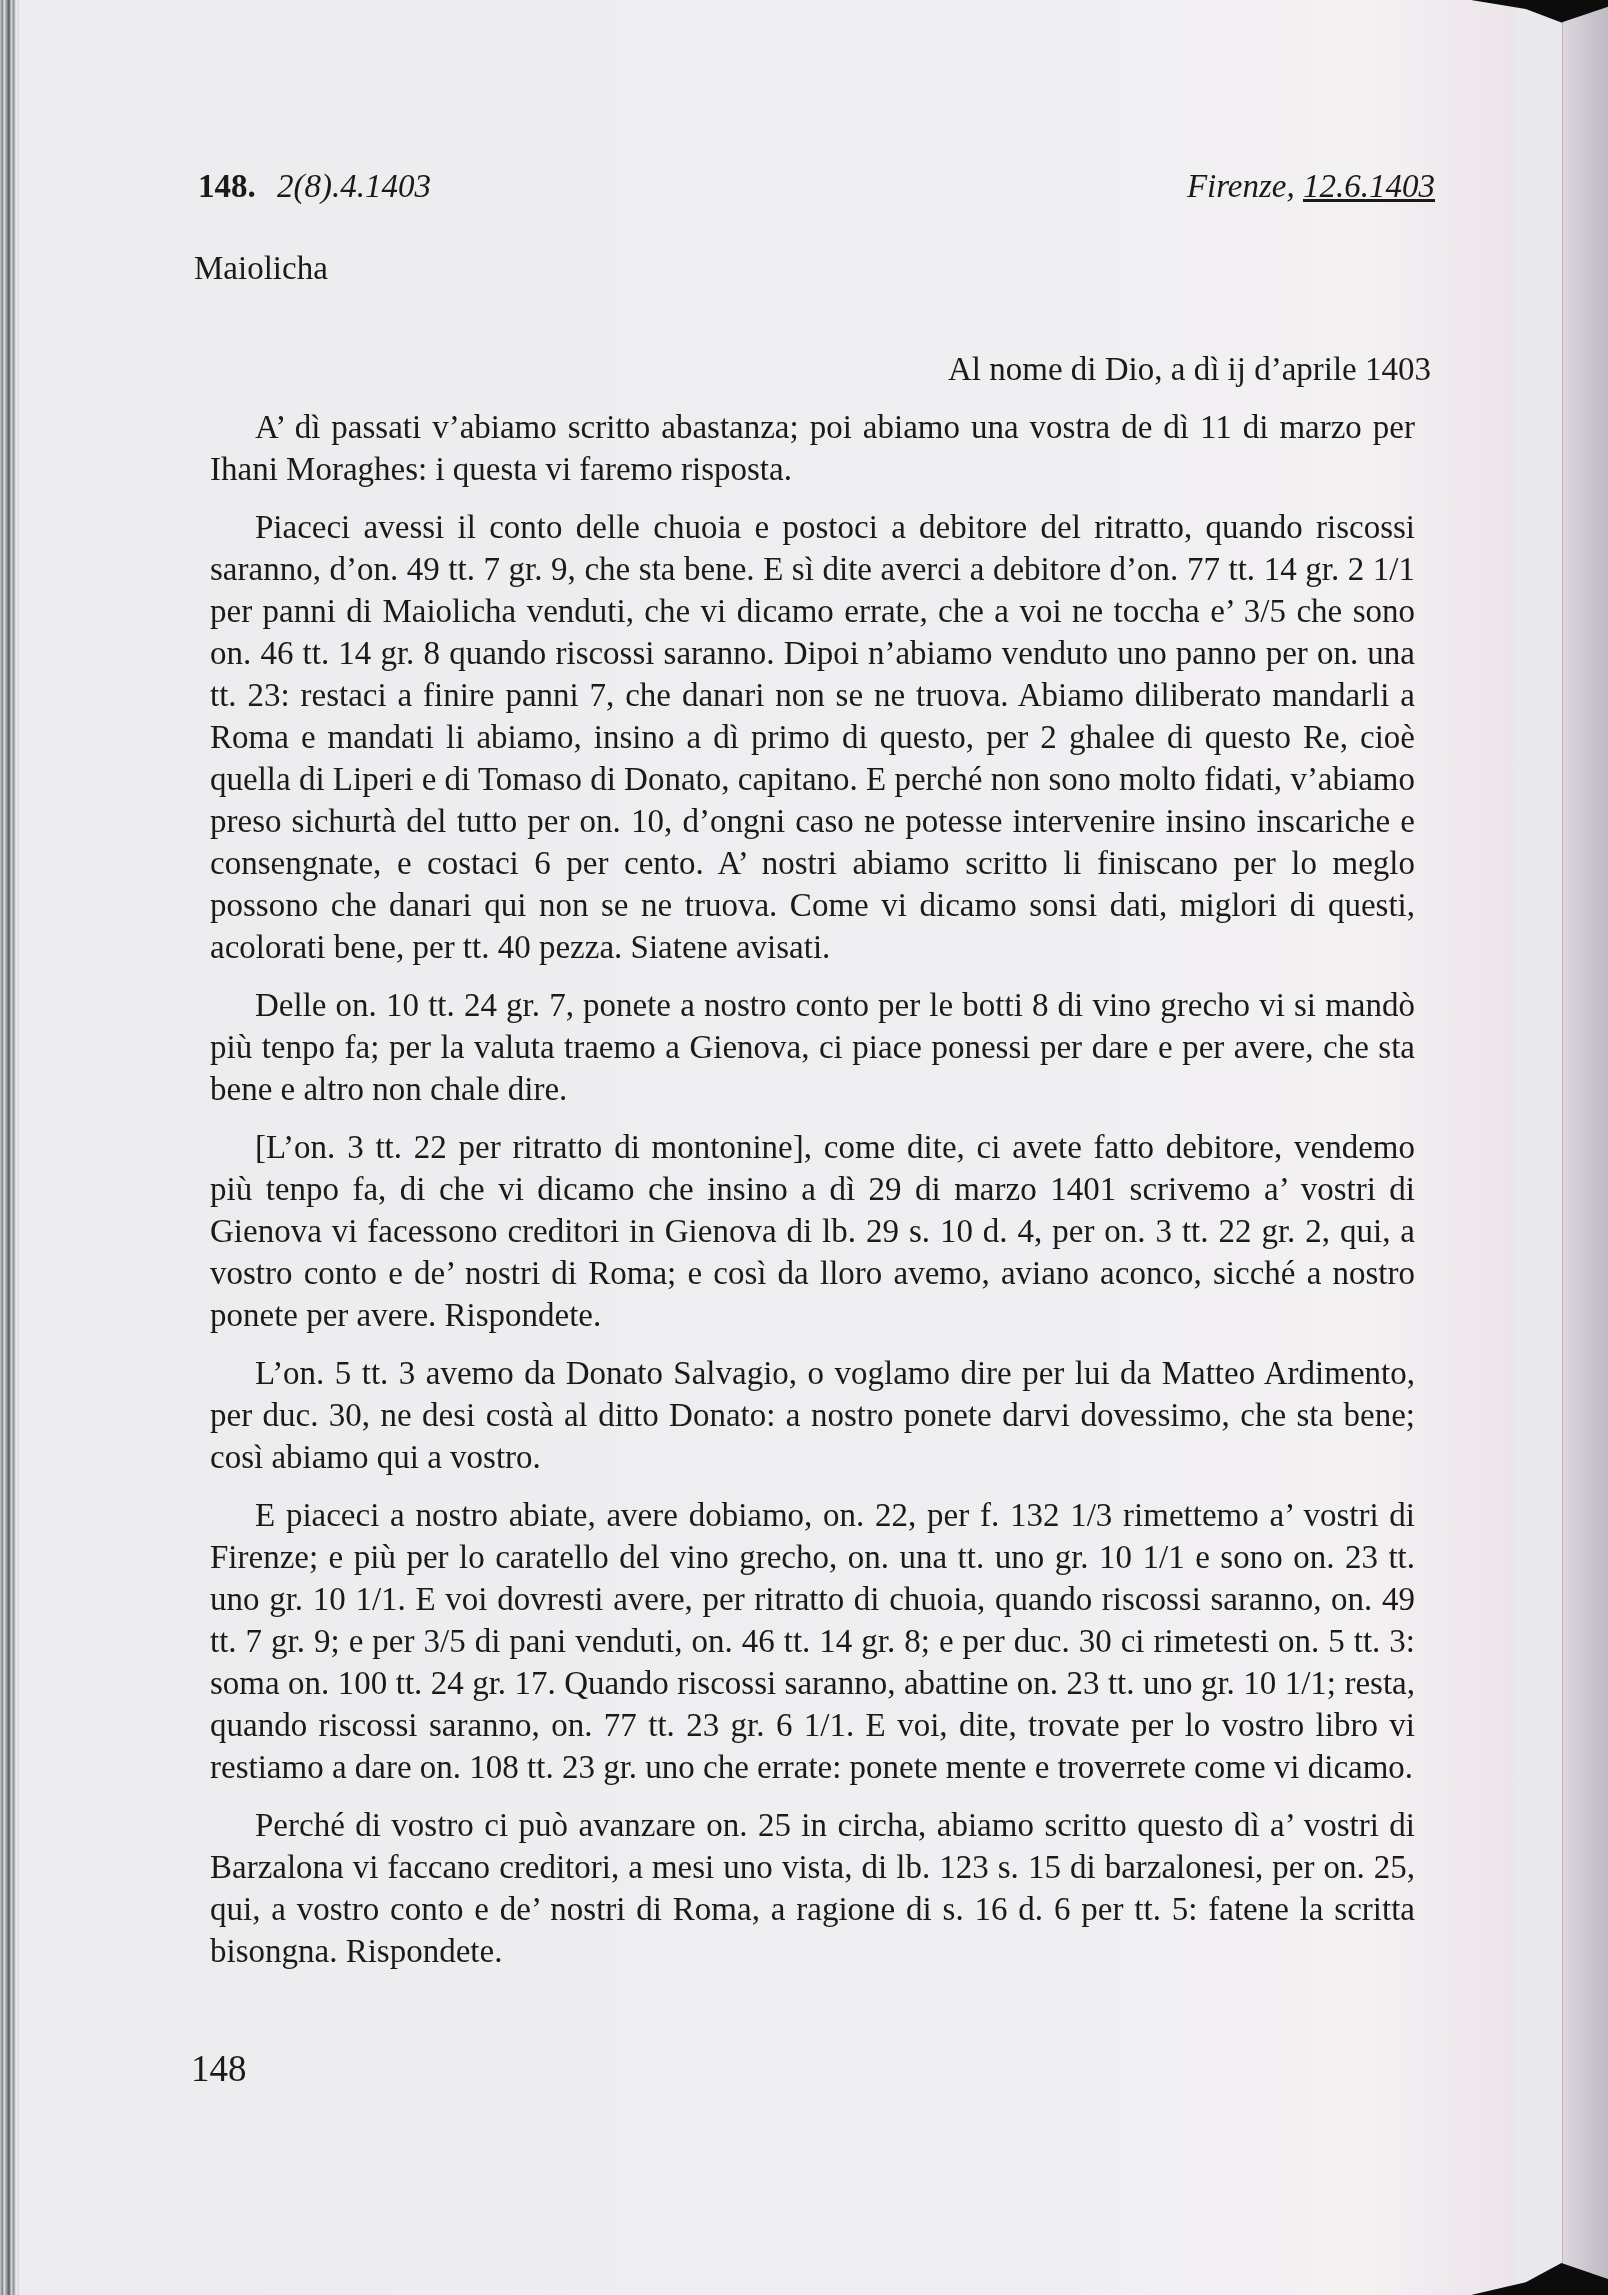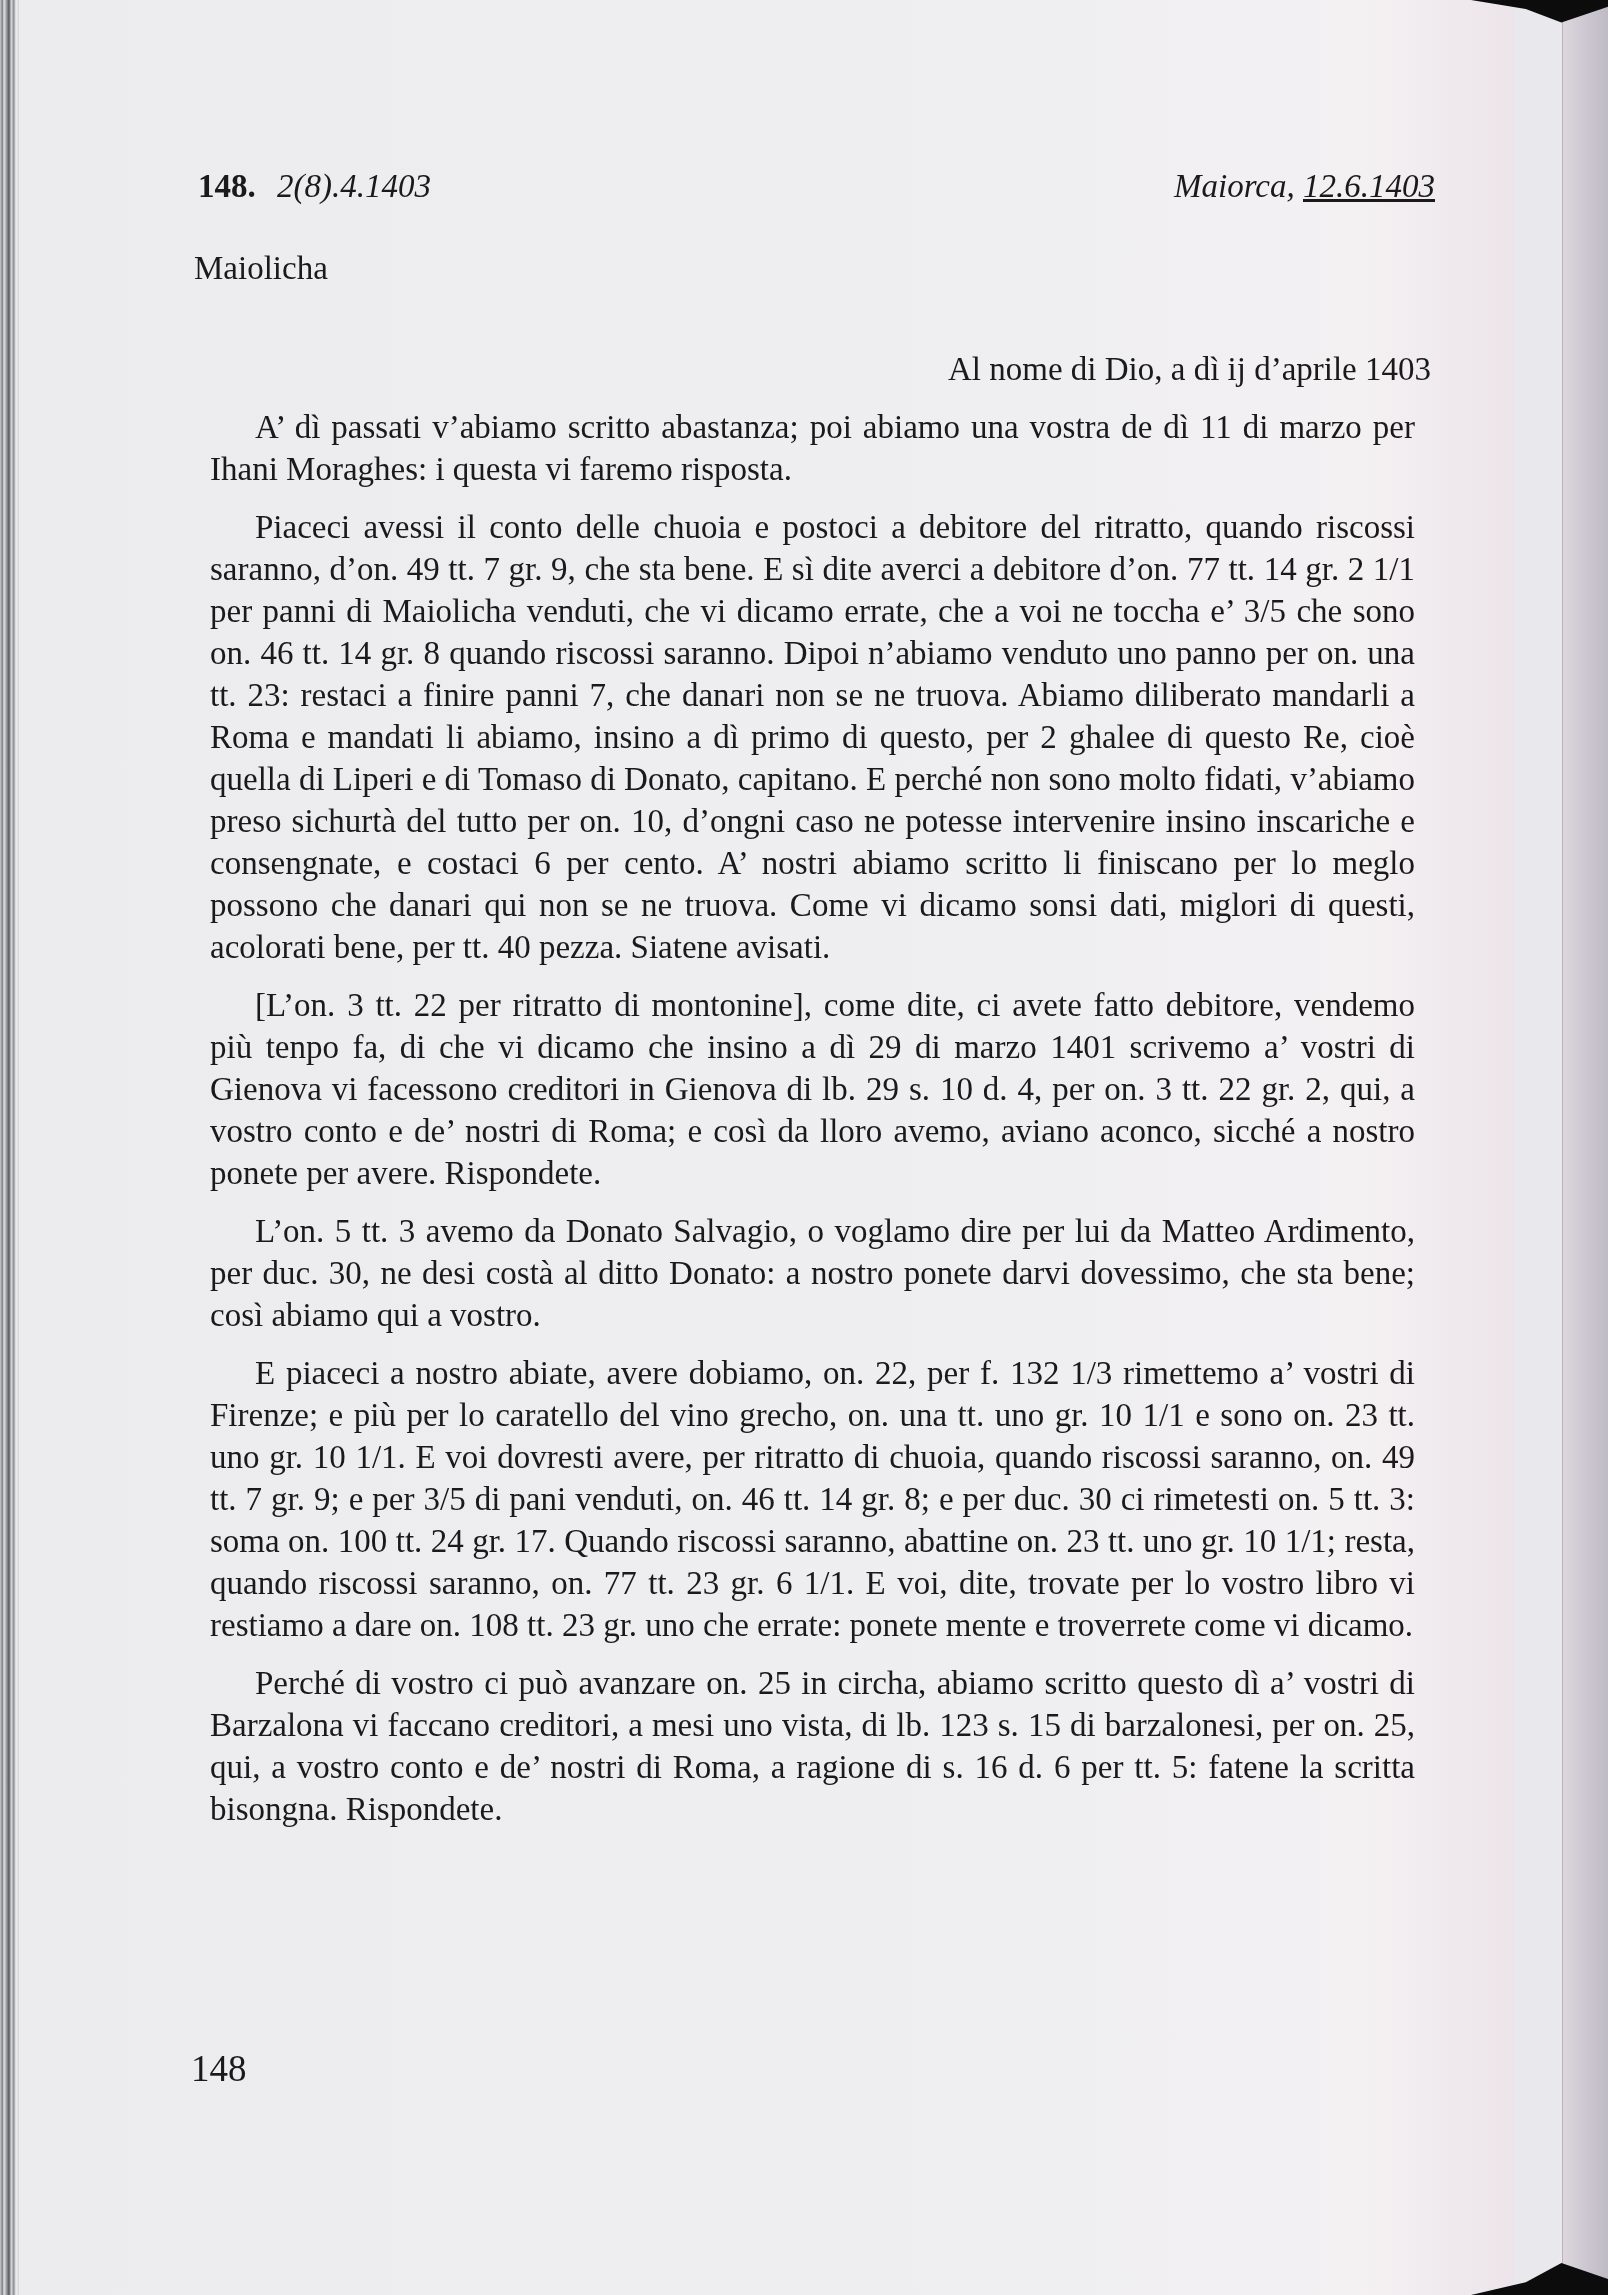--- a/index.html
+++ b/index.html
@@ -64,31 +64,32 @@
 <div class="binding"></div>
 <div class="page"></div>
 <div class="curl"></div>
 <div class="curl-top"></div>
 <div class="curl-bottom"></div>
 
 <div class="header">
   <span class="num">148.</span>
   <span class="date-left">2(8).4.1403</span>
   <span class="right">
-    <span>Maiorca,</span>
+    <span>Firenze,</span>
     <span class="year">12.6.1403</span>
   </span>
 </div>
 
 <div class="recipient">Maiolicha</div>
 
 <div class="body">
   <div class="salutation">Al nome di Dio, a dì ij d’aprile 1403</div>
   <p>A’ dì passati v’abiamo scritto abastanza; poi abiamo una vostra de dì 11 di marzo per Ihani Moraghes: i questa vi faremo risposta.</p>
   <p>Piaceci avessi il conto delle chuoia e postoci a debitore del ritratto, quando riscossi saranno, d’on. 49 tt. 7 gr. 9, che sta bene. E sì dite averci a debitore d’on. 77 tt. 14 gr. 2 1/1 per panni di Maiolicha venduti, che vi dicamo errate, che a voi ne toccha e’ 3/5 che sono on. 46 tt. 14 gr. 8 quando riscossi saranno. Dipoi n’abiamo venduto uno panno per on. una tt. 23: restaci a finire panni 7, che danari non se ne truova. Abiamo diliberato mandarli a Roma e mandati li abiamo, insino a dì primo di questo, per 2 ghalee di questo Re, cioè quella di Liperi e di Tomaso di Donato, capitano. E perché non sono molto fidati, v’abiamo preso sichurtà del tutto per on. 10, d’ongni caso ne potesse intervenire insino inscariche e consengnate, e costaci 6 per cento. A’ nostri abiamo scritto li finiscano per lo meglo possono che danari qui non se ne truova. Come vi dicamo sonsi dati, miglori di questi, acolorati bene, per tt. 40 pezza. Siatene avisati.</p>
+  <p>Delle on. 10 tt. 24 gr. 7, ponete a nostro conto per le botti 8 di vino grecho vi si mandò più tenpo fa; per la valuta traemo a Gienova, ci piace ponessi per dare e per avere, che sta bene e altro non chale dire.</p>
   <p>[L’on. 3 tt. 22 per ritratto di montonine], come dite, ci avete fatto debitore, vendemo più tenpo fa, di che vi dicamo che insino a dì 29 di marzo 1401 scrivemo a’ vostri di Gienova vi facessono creditori in Gienova di lb. 29 s. 10 d. 4, per on. 3 tt. 22 gr. 2, qui, a vostro conto e de’ nostri di Roma; e così da lloro avemo, aviano aconco, sicché a nostro ponete per avere. Rispondete.</p>
   <p>L’on. 5 tt. 3 avemo da Donato Salvagio, o voglamo dire per lui da Matteo Ardimento, per duc. 30, ne desi costà al ditto Donato: a nostro ponete darvi dovessimo, che sta bene; così abiamo qui a vostro.</p>
   <p>E piaceci a nostro abiate, avere dobiamo, on. 22, per f. 132 1/3 rimettemo a’ vostri di Firenze; e più per lo caratello del vino grecho, on. una tt. uno gr. 10 1/1 e sono on. 23 tt. uno gr. 10 1/1. E voi dovresti avere, per ritratto di chuoia, quando riscossi saranno, on. 49 tt. 7 gr. 9; e per 3/5 di pani venduti, on. 46 tt. 14 gr. 8; e per duc. 30 ci rimetesti on. 5 tt. 3: soma on. 100 tt. 24 gr. 17. Quando riscossi saranno, abattine on. 23 tt. uno gr. 10 1/1; resta, quando riscossi saranno, on. 77 tt. 23 gr. 6 1/1. E voi, dite, trovate per lo vostro libro vi restiamo a dare on. 108 tt. 23 gr. uno che errate: ponete mente e troverrete come vi dicamo.</p>
   <p>Perché di vostro ci può avanzare on. 25 in circha, abiamo scritto questo dì a’ vostri di Barzalona vi faccano creditori, a mesi uno vista, di lb. 123 s. 15 di barzalonesi, per on. 25, qui, a vostro conto e de’ nostri di Roma, a ragione di s. 16 d. 6 per tt. 5: fatene la scritta bisongna. Rispondete.</p>
 </div>
 
 <div class="folio">148</div>
 
 
 </body></html>

